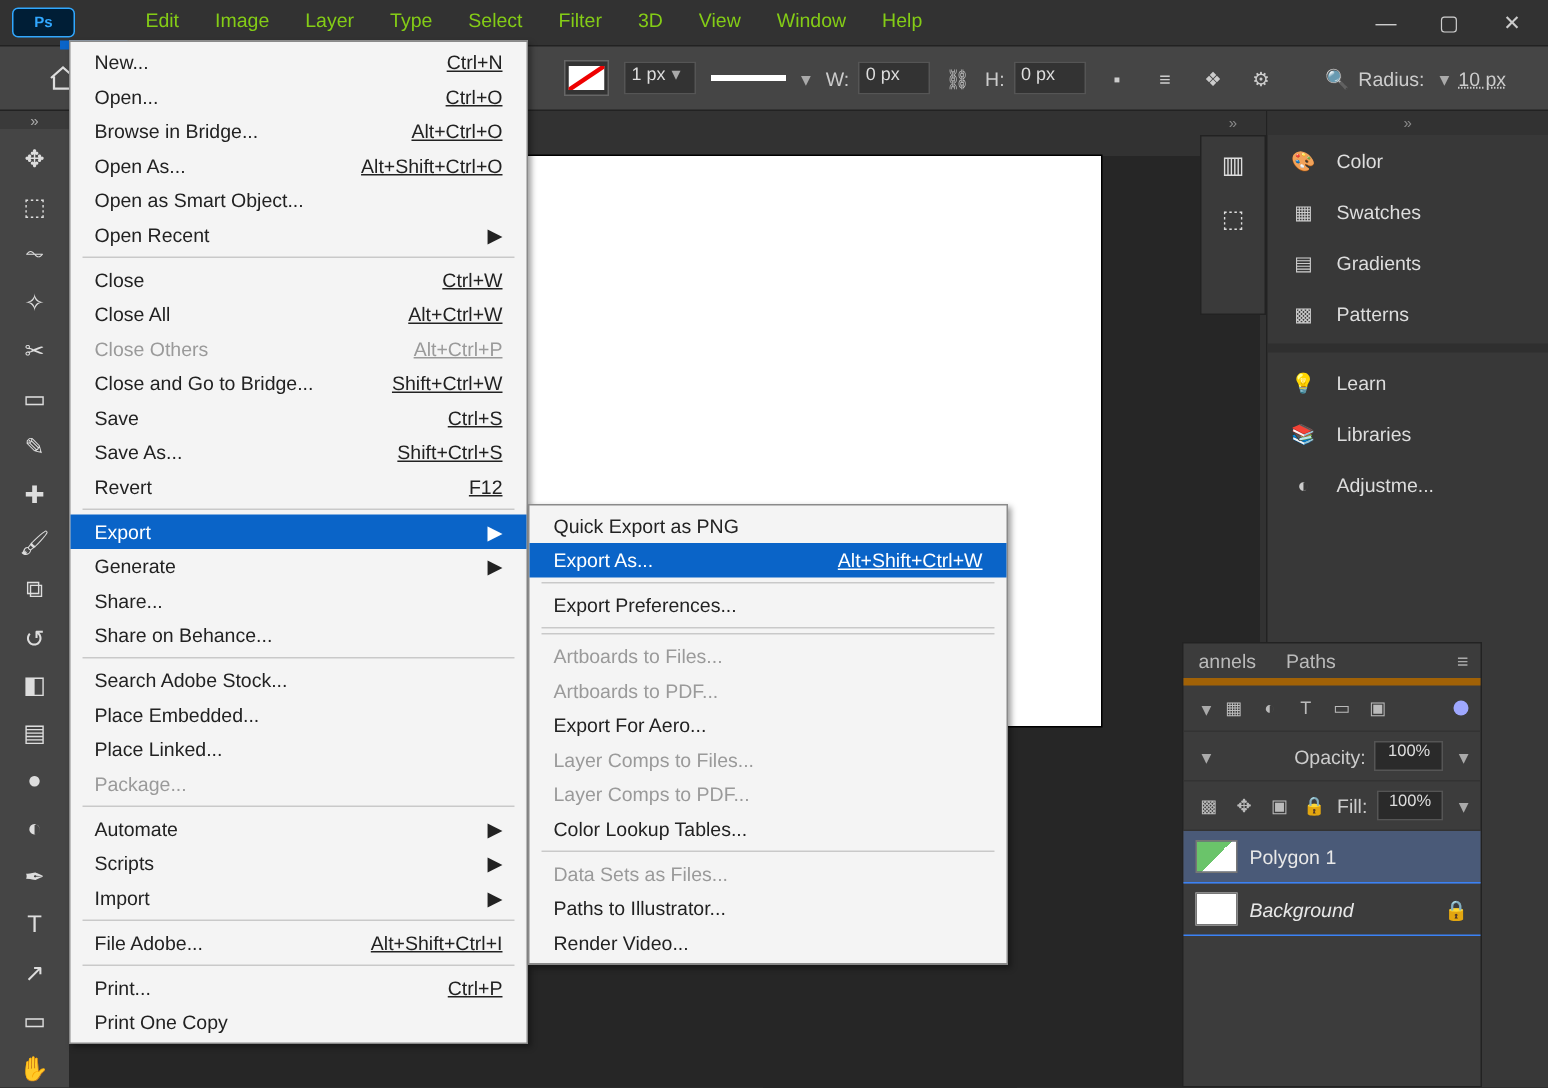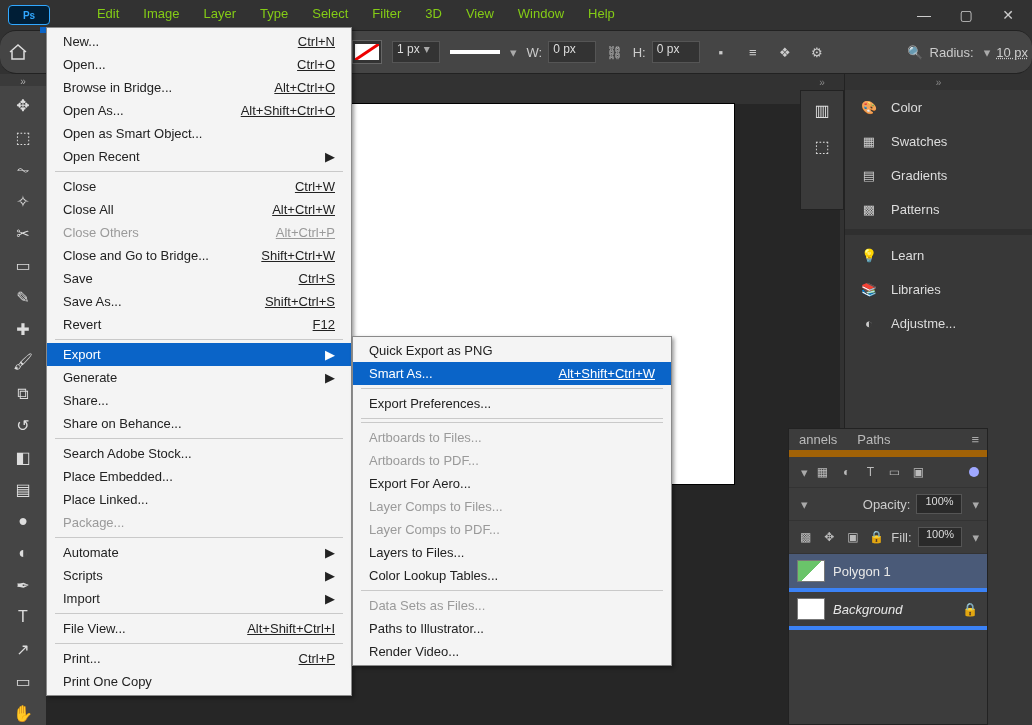--- a/index.html
+++ b/index.html
@@ -10,21 +10,21 @@
 .ps-logo { width:42px; height:20px; background:#001e36; border:1px solid #31a8ff; border-radius:4px; display:flex; align-items:center; justify-content:center; color:#31a8ff; font-size:10px; font-weight:bold; }
 .win-controls { margin-left:auto; display:flex; gap:22px; font-size:14px; color:#ccc; padding-right:6px;}
 .win-btn { width:20px; height:20px; display:flex; align-items:center; justify-content:center; }
 
 
 .menubar { height:24px; display:flex; align-items:stretch; padding-left:40px; position:absolute; top:3px; left:0;}
 .menubar-item { padding:3px 12px; color:#84cc16; }
 .menubar-item.active { background:#0a64c8; color:#fde047;margin-top:24px; }
 
 
-.optionsbar { height:44px; background:#454545; border-top:1px solid #222; border-bottom:1px solid #222; display:flex; align-items:center; padding:0 4px; gap:10px; margin-top:0;border-radius:16px; }
+.optionsbar { height:44px; background:#454545; border-top:1px solid #222; border-bottom:1px solid #222; display:flex; align-items:center; padding:0 28px; gap:10px; margin-top:0; }
 .home-icon{ width:28px; height:28px; display:flex; align-items:center;justify-content:center; color:#ddd;}
 .opt-rect{ width:30px; height:24px; border:1px solid #666; background:#333; display:flex; align-items:center; justify-content:center;}
 .opt-group{display:flex;align-items:center;gap:6px;color:#ccc;}
 .num-input{ background:#333; border:1px solid #555; width:48px; height:22px; color:#ddd; font-size:12px; padding:0 4px;}
 .dropdown-arrow::after{content:"▾"; margin-left:4px; color:#aaa;}
 .chain-icon{color:#ccc;}
 .opt-icon{width:22px;height:20px; display:flex; align-items:center; justify-content:center; color:#ccc;}
 .radius-lbl{color:#ccc;}
 .radius-val{text-decoration:underline; text-decoration-style:dotted;}
 
@@ -50,27 +50,27 @@
 .panel-icon{width:20px;height:18px;display:flex;align-items:center;justify-content:center;color:#ccc;}
 .panel-sep{ height:6px; background:#2f2f2f; margin:3px 0;}
 .panel-lbl{color:#ddd;}
 
 
 .mini-strip{ position:absolute; right:188px; top:90px; width:44px; height:120px; background:#3a3a3a; border:1px solid #222; display:flex; flex-direction:column; align-items:center; padding-top:6px; gap:10px;}
 .mini-chev{position:absolute; right:188px; top:74px; width:44px;height:16px;background:#323232;display:flex;align-items:center;justify-content:center;color:#888;font-size:10px;}
 
 
 .layers-panel{ position:absolute; right:44px; top:428px; width:200px; bottom:0; background:#3c3c3c; border:1px solid #222; z-index:1;}
-.lp-tabs{height:28px; display:flex; align-items:center; border-bottom:7px solid #a16207;}
+.lp-tabs{height:28px; display:flex; align-items:center; border-bottom:5px solid #a16207;}
 .lp-tab{padding:0 10px;color:#bbb;height:100%;display:flex;align-items:center;}
 .lp-row{display:flex;align-items:center;padding:6px 8px;gap:6px;color:#ccc; border-bottom:1px solid #333;}
 .lp-input{background:#2a2a2a;border:1px solid #555;height:20px;width:46px;color:#ddd;text-align:center;font-size:11px;}
 .lp-mini-icon{width:18px;height:18px;display:flex;align-items:center;justify-content:center;color:#bbb;font-size:12px;}
 .lp-dot{width:10px;height:10px;border-radius:50%;background:#9fa8ff;margin-left:auto;}
-.lp-item{display:flex;align-items:center;padding:6px 8px;gap:8px;border-bottom:4px solid #3b82f6;}
+.lp-item{display:flex;align-items:center;padding:6px 8px;gap:8px;border-bottom:1px solid #3b82f6;}
 .lp-item.sel{background:#4a5a78;}
 .lp-thumb{width:28px;height:22px;background:#fff;border:1px solid #777;}
 .lp-thumb.poly-t{background:linear-gradient(135deg,#6ac46a 50%,#fff 50%);}
 .lp-lock{margin-left:auto;color:#ccc;}
 .lp-burger{margin-left:auto;color:#aaa;}
 
 
 .menu{ position:absolute; left:46px; top:27px; width:306px; background:#f4f4f4; border:1px solid #8a8a8a; box-shadow:2px 2px 4px rgba(0,0,0,.4); color:#222; z-index:50; padding:2px 0;}
 .menu-row{ display:flex; align-items:center; justify-content:space-between; padding:3px 16px; height:23px;}
 .menu-row.hover{ background:#0a64c8; color:#fff;}
@@ -369,39 +369,39 @@
     <div class="menu-row">
       <span>Scripts</span>
       <span class="menu-sub-arrow">▶</span>
     </div>
     <div class="menu-row">
       <span>Import</span>
       <span class="menu-sub-arrow">▶</span>
     </div>
     <div class="menu-sep"></div>
     <div class="menu-row">
-      <span>File View...</span>
+      <span>File Adobe...</span>
       <span class="menu-short">Alt+Shift+Ctrl+I</span>
     </div>
     <div class="menu-sep"></div>
     <div class="menu-row">
       <span>Print...</span>
       <span class="menu-short">Ctrl+P</span>
     </div>
     <div class="menu-row">
       <span>Print One Copy</span>
     </div>
   </div>
 
 <div class="submenu" id="exportmenu">
     <div class="menu-row">
       <span>Quick Export as PNG</span>
     </div>
     <div class="menu-row hover">
-      <span>Smart As...</span>
+      <span>Export As...</span>
       <span class="menu-short">Alt+Shift+Ctrl+W</span>
     </div>
     <div class="menu-sep"></div>
     <div class="menu-row">
       <span>Export Preferences...</span>
     </div>
     <div class="menu-sep"></div>
     <div class="menu-sep"></div>
     <div class="menu-row disabled">
       <span>Artboards to Files...</span>
@@ -412,23 +412,20 @@
     <div class="menu-row">
       <span>Export For Aero...</span>
     </div>
     <div class="menu-row disabled">
       <span>Layer Comps to Files...</span>
     </div>
     <div class="menu-row disabled">
       <span>Layer Comps to PDF...</span>
     </div>
     <div class="menu-row">
-      <span>Layers to Files...</span>
-    </div>
-    <div class="menu-row">
       <span>Color Lookup Tables...</span>
     </div>
     <div class="menu-sep"></div>
     <div class="menu-row disabled">
       <span>Data Sets as Files...</span>
     </div>
     <div class="menu-row">
       <span>Paths to Illustrator...</span>
     </div>
     <div class="menu-row">

